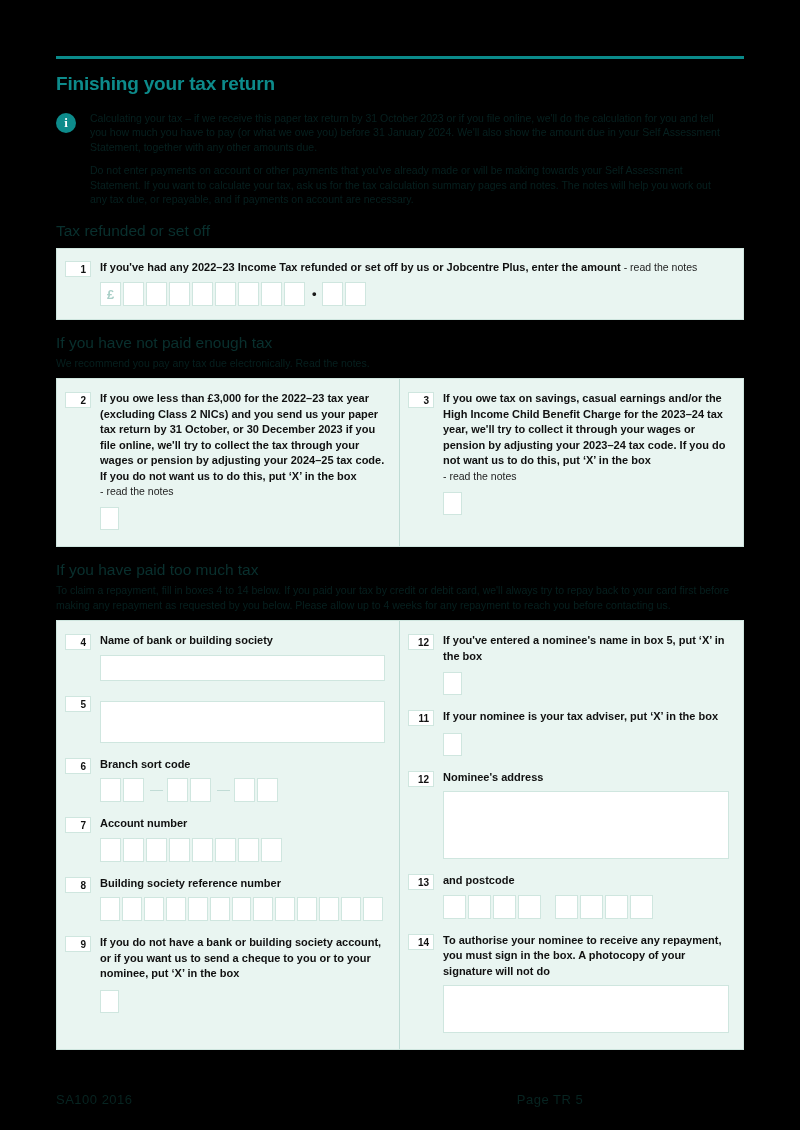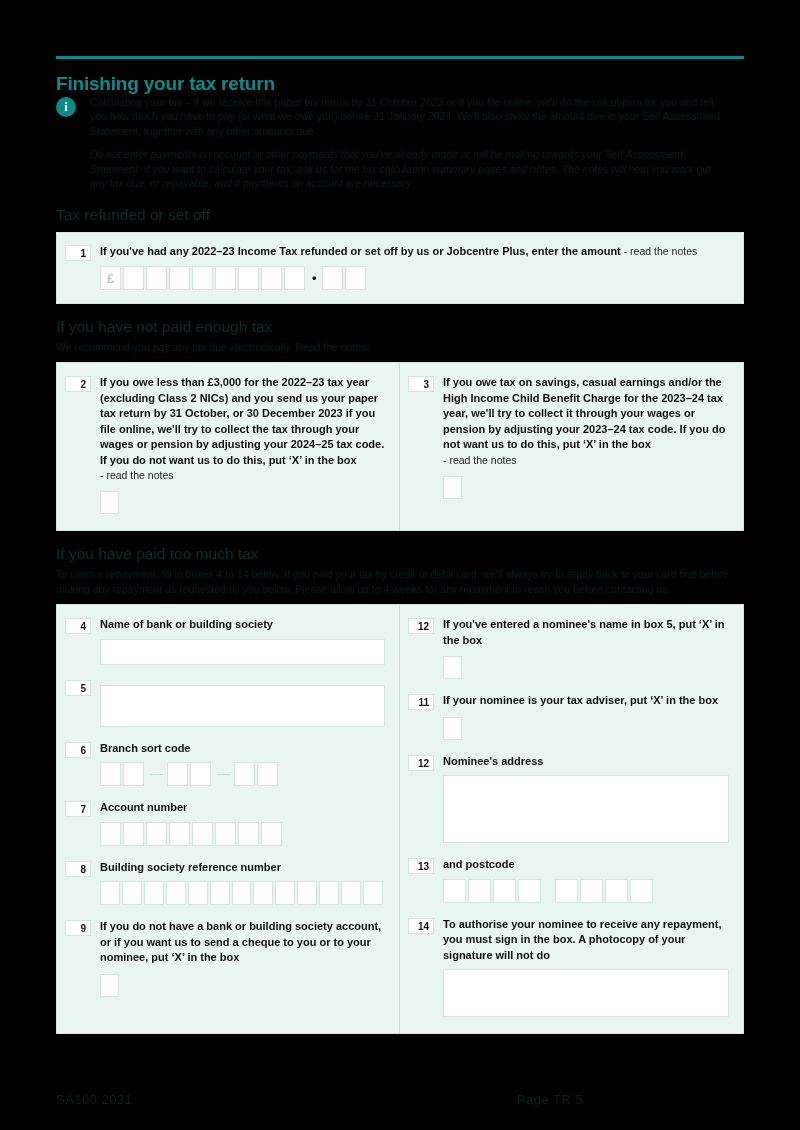--- a/index.html
+++ b/index.html
@@ -35,21 +35,21 @@
     height: 3px;
     background: #0a8a8a;
     width: 688px;
     margin-bottom: 14px;
   }
   .page-title {
     color: #0d8b8b;
     font-size: 19px;
     font-weight: bold;
     letter-spacing: -0.2px;
-    margin: 0 0 0 0;
+    margin: 0 0 16px 0;
   }
 
   
   .info-block {
     display: flex;
     gap: 14px;
     margin-bottom: 16px;
   }
   .info-icon {
     flex: 0 0 auto;
@@ -64,21 +64,21 @@
     text-align: center;
     margin-top: 2px;
   }
   .info-text {
     flex: 1 1 auto;
     color: #06201f;
     font-size: 10.5px;
     line-height: 14.4px;
   }
   .info-text p { margin: 0 16px 9px 0; }
-  .info-text p:last-child { margin-bottom: 0; font-style: italic; }
+  .info-text p:last-child { margin-bottom: 0; }
 
   
   .section-head {
     color: #09302e;
     font-size: 15.5px;
     font-weight: normal;
     margin: 14px 0 8px 0;
   }
   .section-sub {
     color: #06201f;
@@ -433,16 +433,16 @@
             <div class="txtbox sign"></div>
           </div>
         </div>
 
       </div>
     </div>
 
   </div>
 
   <div class="footer">
-    <div class="code">SA100 2031</div>
+    <div class="code">SA100 2016</div>
     <div class="pageno">Page TR 5</div>
   </div>
 </div>
 
 </body></html>

